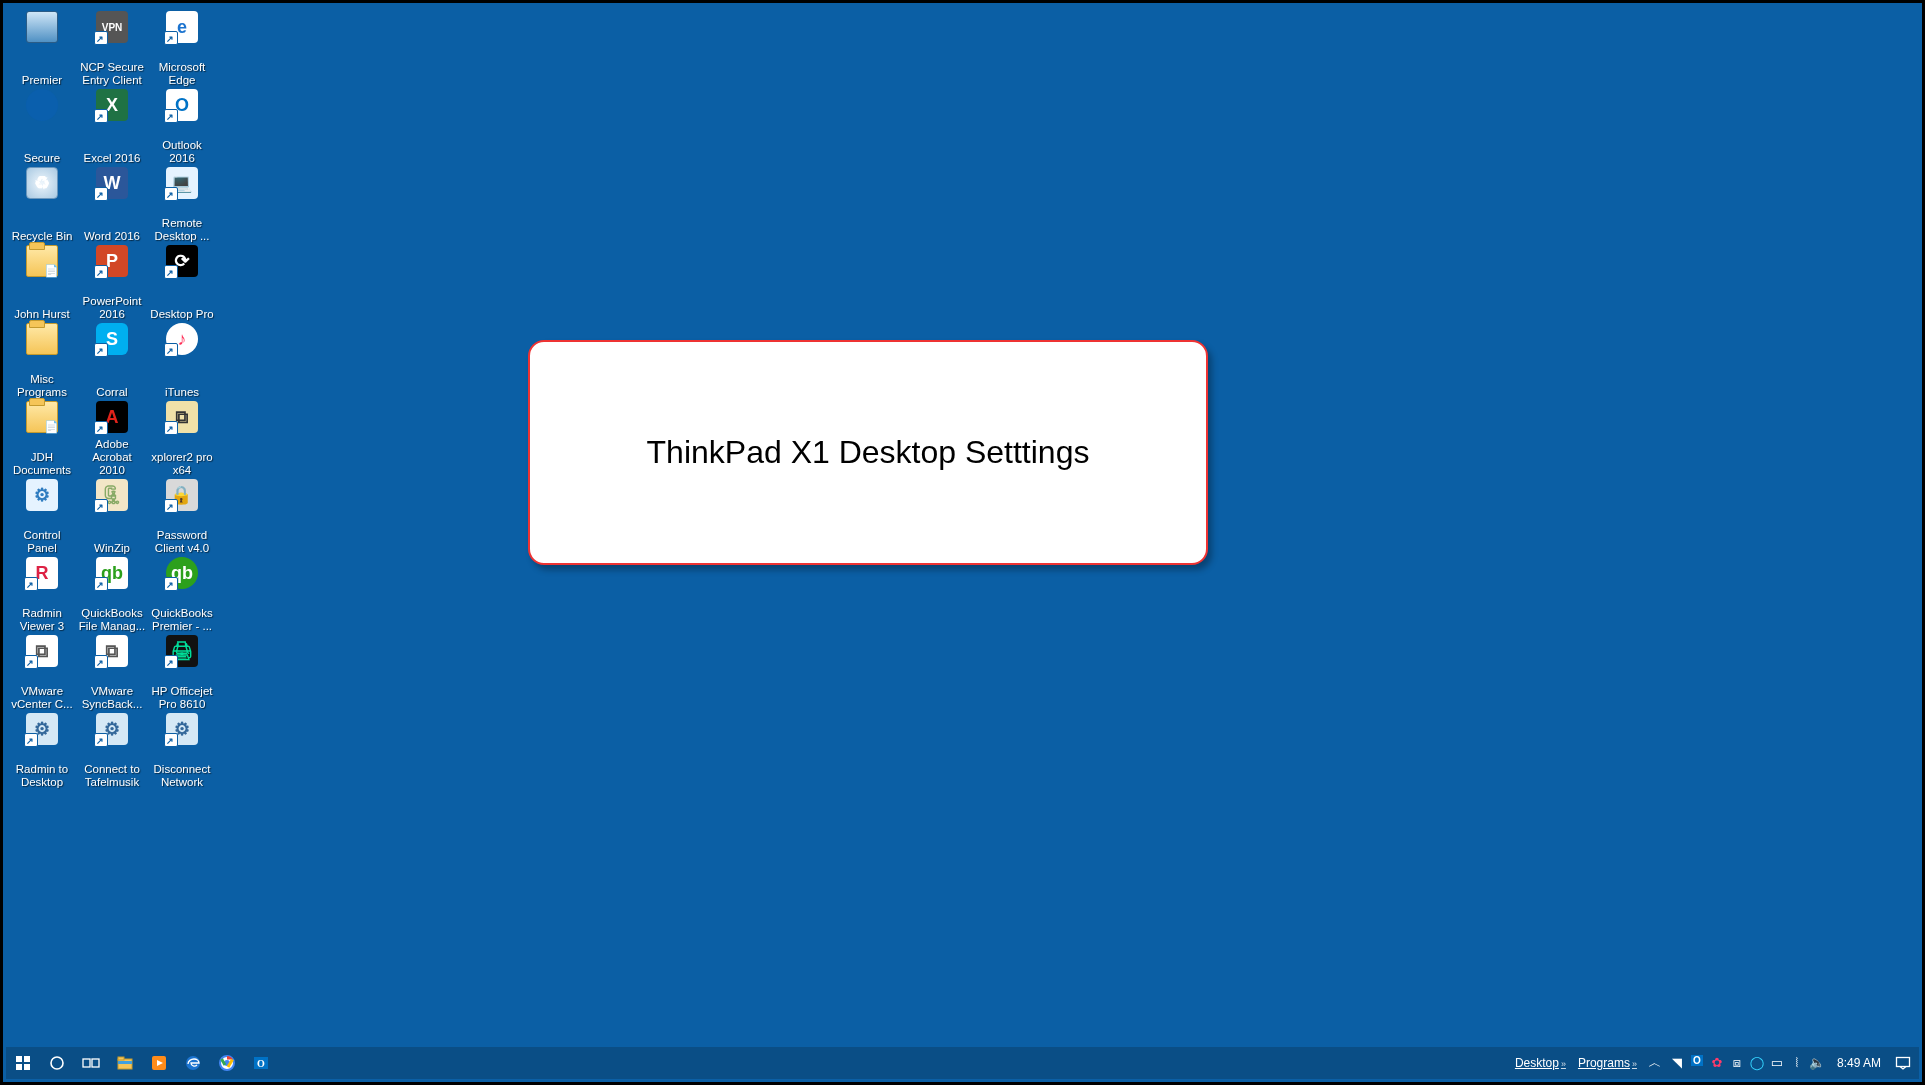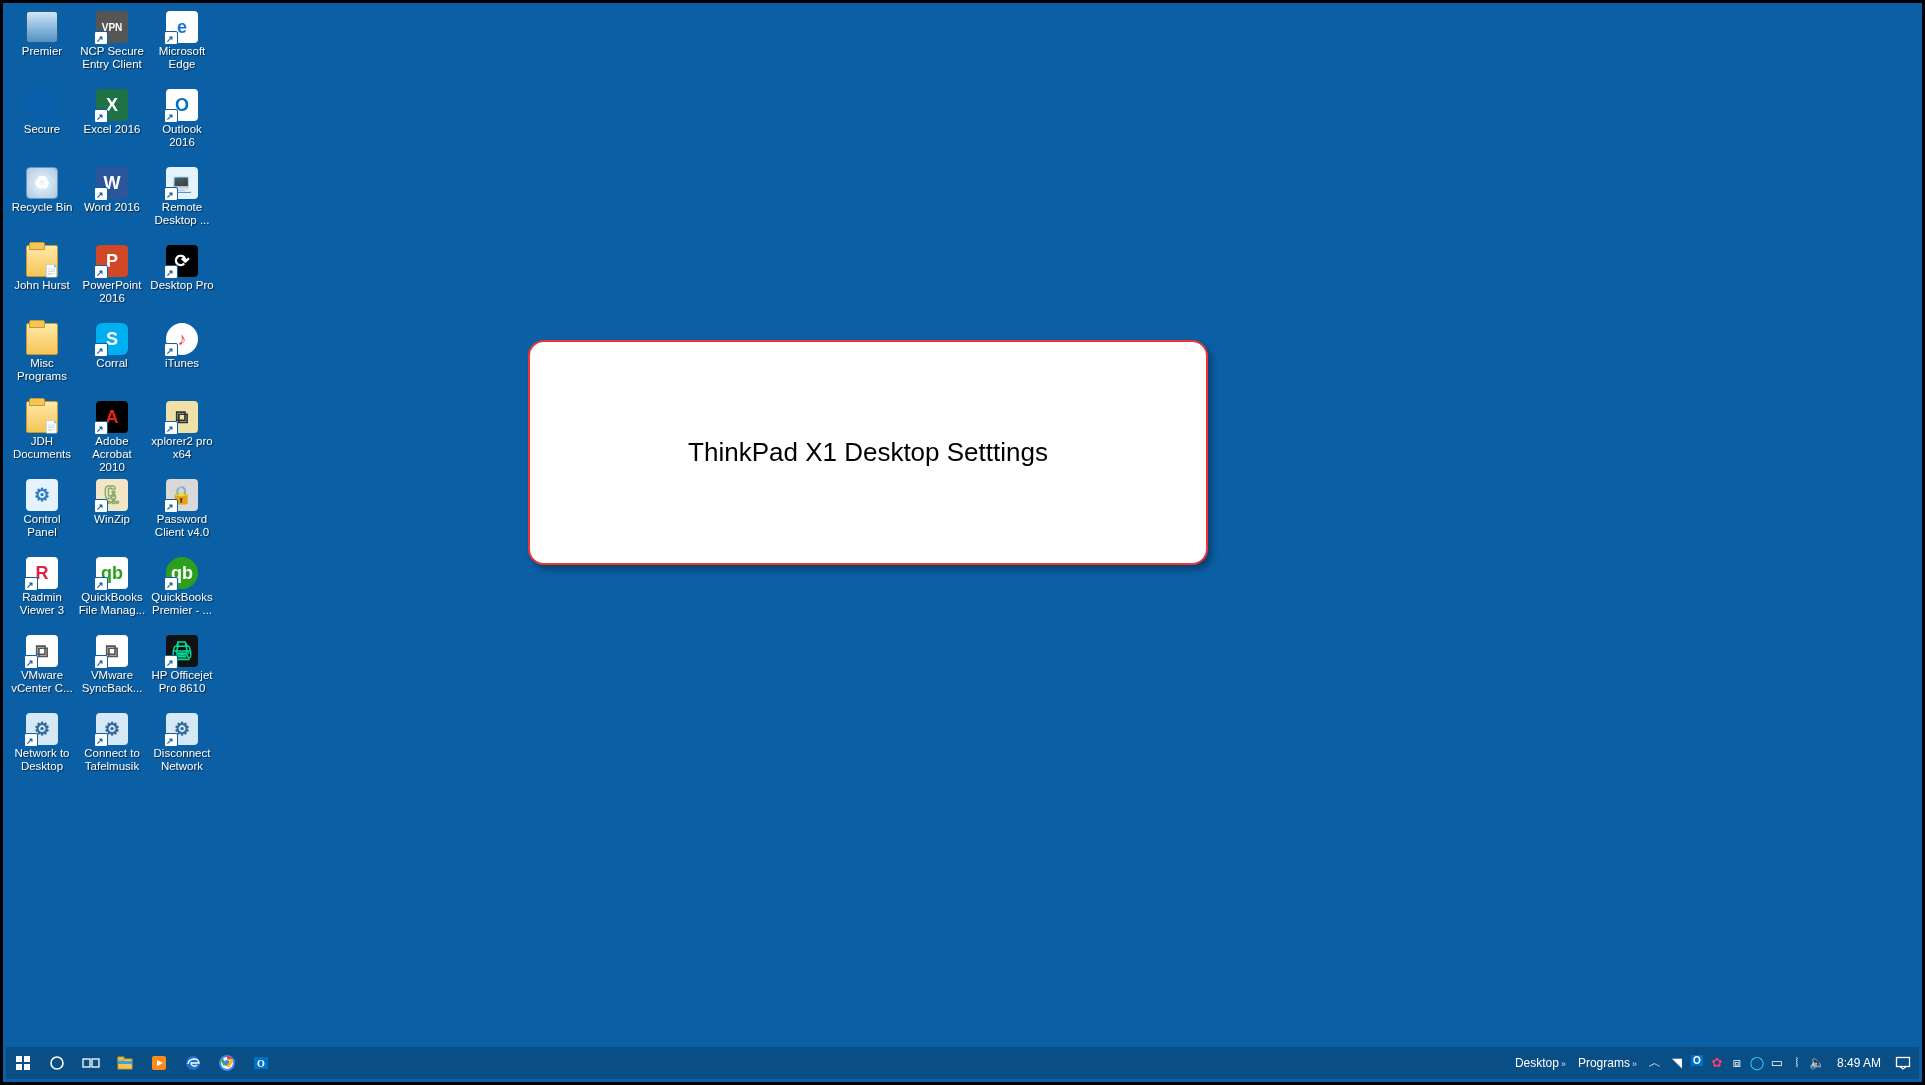--- a/index.html
+++ b/index.html
@@ -21,21 +21,21 @@
     display: grid;
     grid-template-columns: repeat(3, 70px);
     grid-auto-rows: 78px;
     column-gap: 0px;
     row-gap: 0px;
     align-content: start;
   }
   .di {
     width: 70px; height: 78px;
     display: flex; flex-direction: column;
-    align-items: center; justify-content: flex-start;
+    align-items: center; justify-content: space-between;
     text-align: center;
     cursor: pointer;
     padding-top: 2px;
   }
   .di .icon {
     width: 32px; height: 32px;
     margin-bottom: 2px;
     display: flex; align-items: center; justify-content: center;
     position: relative;
     font-size: 22px;
@@ -96,41 +96,41 @@
 
   
   #callout {
     position: absolute;
     left: 525px; top: 337px;
     width: 680px; height: 225px;
     background: #fff;
     border: 2.5px solid #e33;
     border-radius: 16px;
     display: flex; align-items: center; justify-content: center;
-    color:#000; font-size:26px;
+    color:#000; font-size:32px;
     box-shadow: 4px 5px 6px rgba(0,0,0,.3);
   }
 
   
   #taskbar {
     position: absolute; left:3px; right:3px; bottom:3px;
     height: 32px;
     background: #0a4e86;
     display:flex; align-items:center;
     color:#fff;
     font-size:12px;
   }
   #tb-left { display:flex; align-items:center; height:100%; }
   #tb-left .tb-btn {
     width:34px; height:100%;
     display:flex;align-items:center;justify-content:center;
     cursor:pointer;
   }
   #tb-right { margin-left:auto; display:flex; align-items:center; gap:2px; height:100%; padding-right:4px;}
-  .tb-text{padding:0 6px;cursor:pointer;}
+  .tb-text{padding:0 6px;cursor:pointer;text-decoration:underline;}
   .chev{font-size:9px;opacity:.8;margin-left:2px;}
   .tray-icon{width:20px;height:100%;display:flex;align-items:center;justify-content:center;cursor:pointer;font-size:13px;}
   #clock{padding:0 8px;cursor:pointer;}
   #action-center{width:24px;height:100%;display:flex;align-items:center;justify-content:center;cursor:pointer;}
 
   
   svg{display:block;}
 
 </style>
 </head>
@@ -286,21 +286,21 @@
     <div class="di">
       <div class="icon app-box hp shortcut">
         <span class="glyph" style="font-size: 18px;">🖨</span>
       </div>
       <div class="label">HP Officejet Pro 8610</div>
     </div>
     <div class="di">
       <div class="icon app-box scriptbox shortcut">
         <span class="glyph" style="font-size: 18px;">⚙</span>
       </div>
-      <div class="label">Network to Desktop</div>
+      <div class="label">Radmin to Desktop</div>
     </div>
     <div class="di">
       <div class="icon app-box scriptbox shortcut">
         <span class="glyph" style="font-size: 18px;">⚙</span>
       </div>
       <div class="label">Connect to Tafelmusik</div>
     </div>
     <div class="di">
       <div class="icon app-box scriptbox shortcut">
         <span class="glyph" style="font-size: 18px;">⚙</span>

